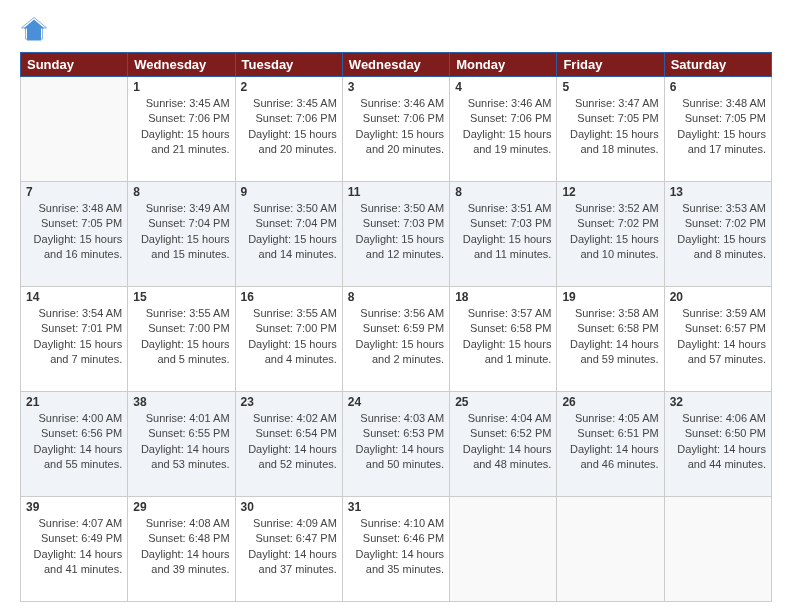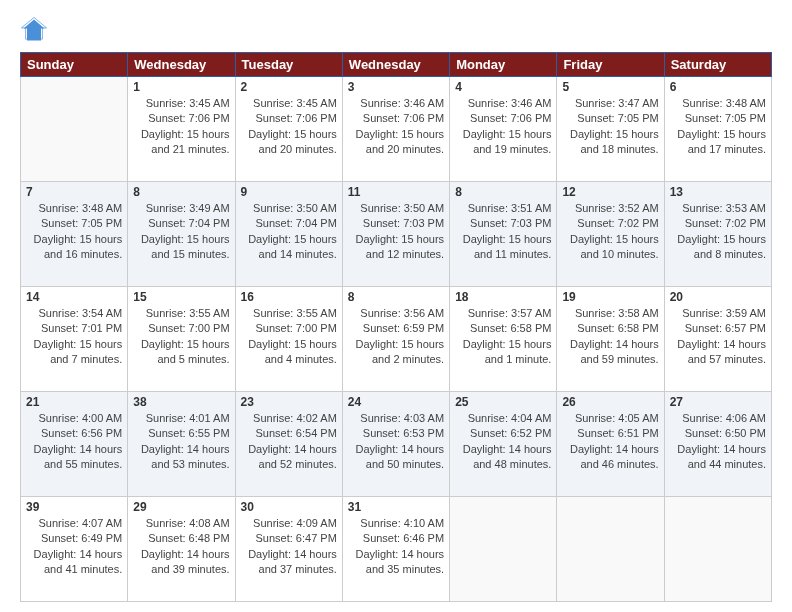--- a/index.html
+++ b/index.html
@@ -238,21 +238,21 @@
           </td>
           <td>
             <span class="day-number">25</span>
             <div class="day-info">Sunrise: 4:04 AM<br>Sunset: 6:52 PM<br>Daylight: 14 hours and 48 minutes.</div>
           </td>
           <td>
             <span class="day-number">26</span>
             <div class="day-info">Sunrise: 4:05 AM<br>Sunset: 6:51 PM<br>Daylight: 14 hours and 46 minutes.</div>
           </td>
           <td>
-            <span class="day-number">27</span>
+            <span class="day-number">32</span>
             <div class="day-info">Sunrise: 4:06 AM<br>Sunset: 6:50 PM<br>Daylight: 14 hours and 44 minutes.</div>
           </td>
         </tr>
         <tr>
           <td>
             <span class="day-number">39</span>
             <div class="day-info">Sunrise: 4:07 AM<br>Sunset: 6:49 PM<br>Daylight: 14 hours and 41 minutes.</div>
           </td>
           <td>
             <span class="day-number">29</span>

